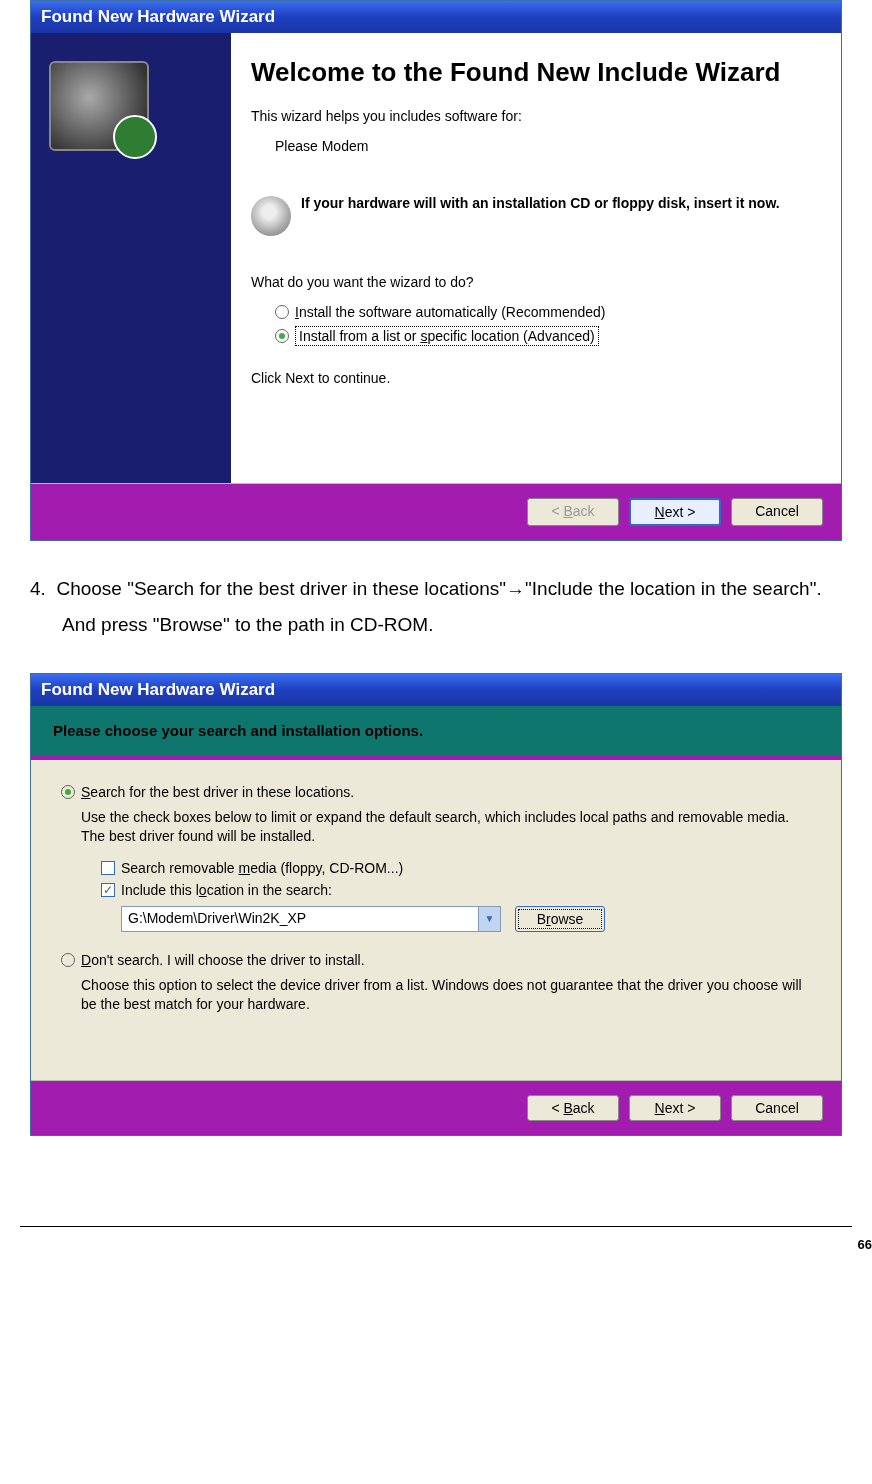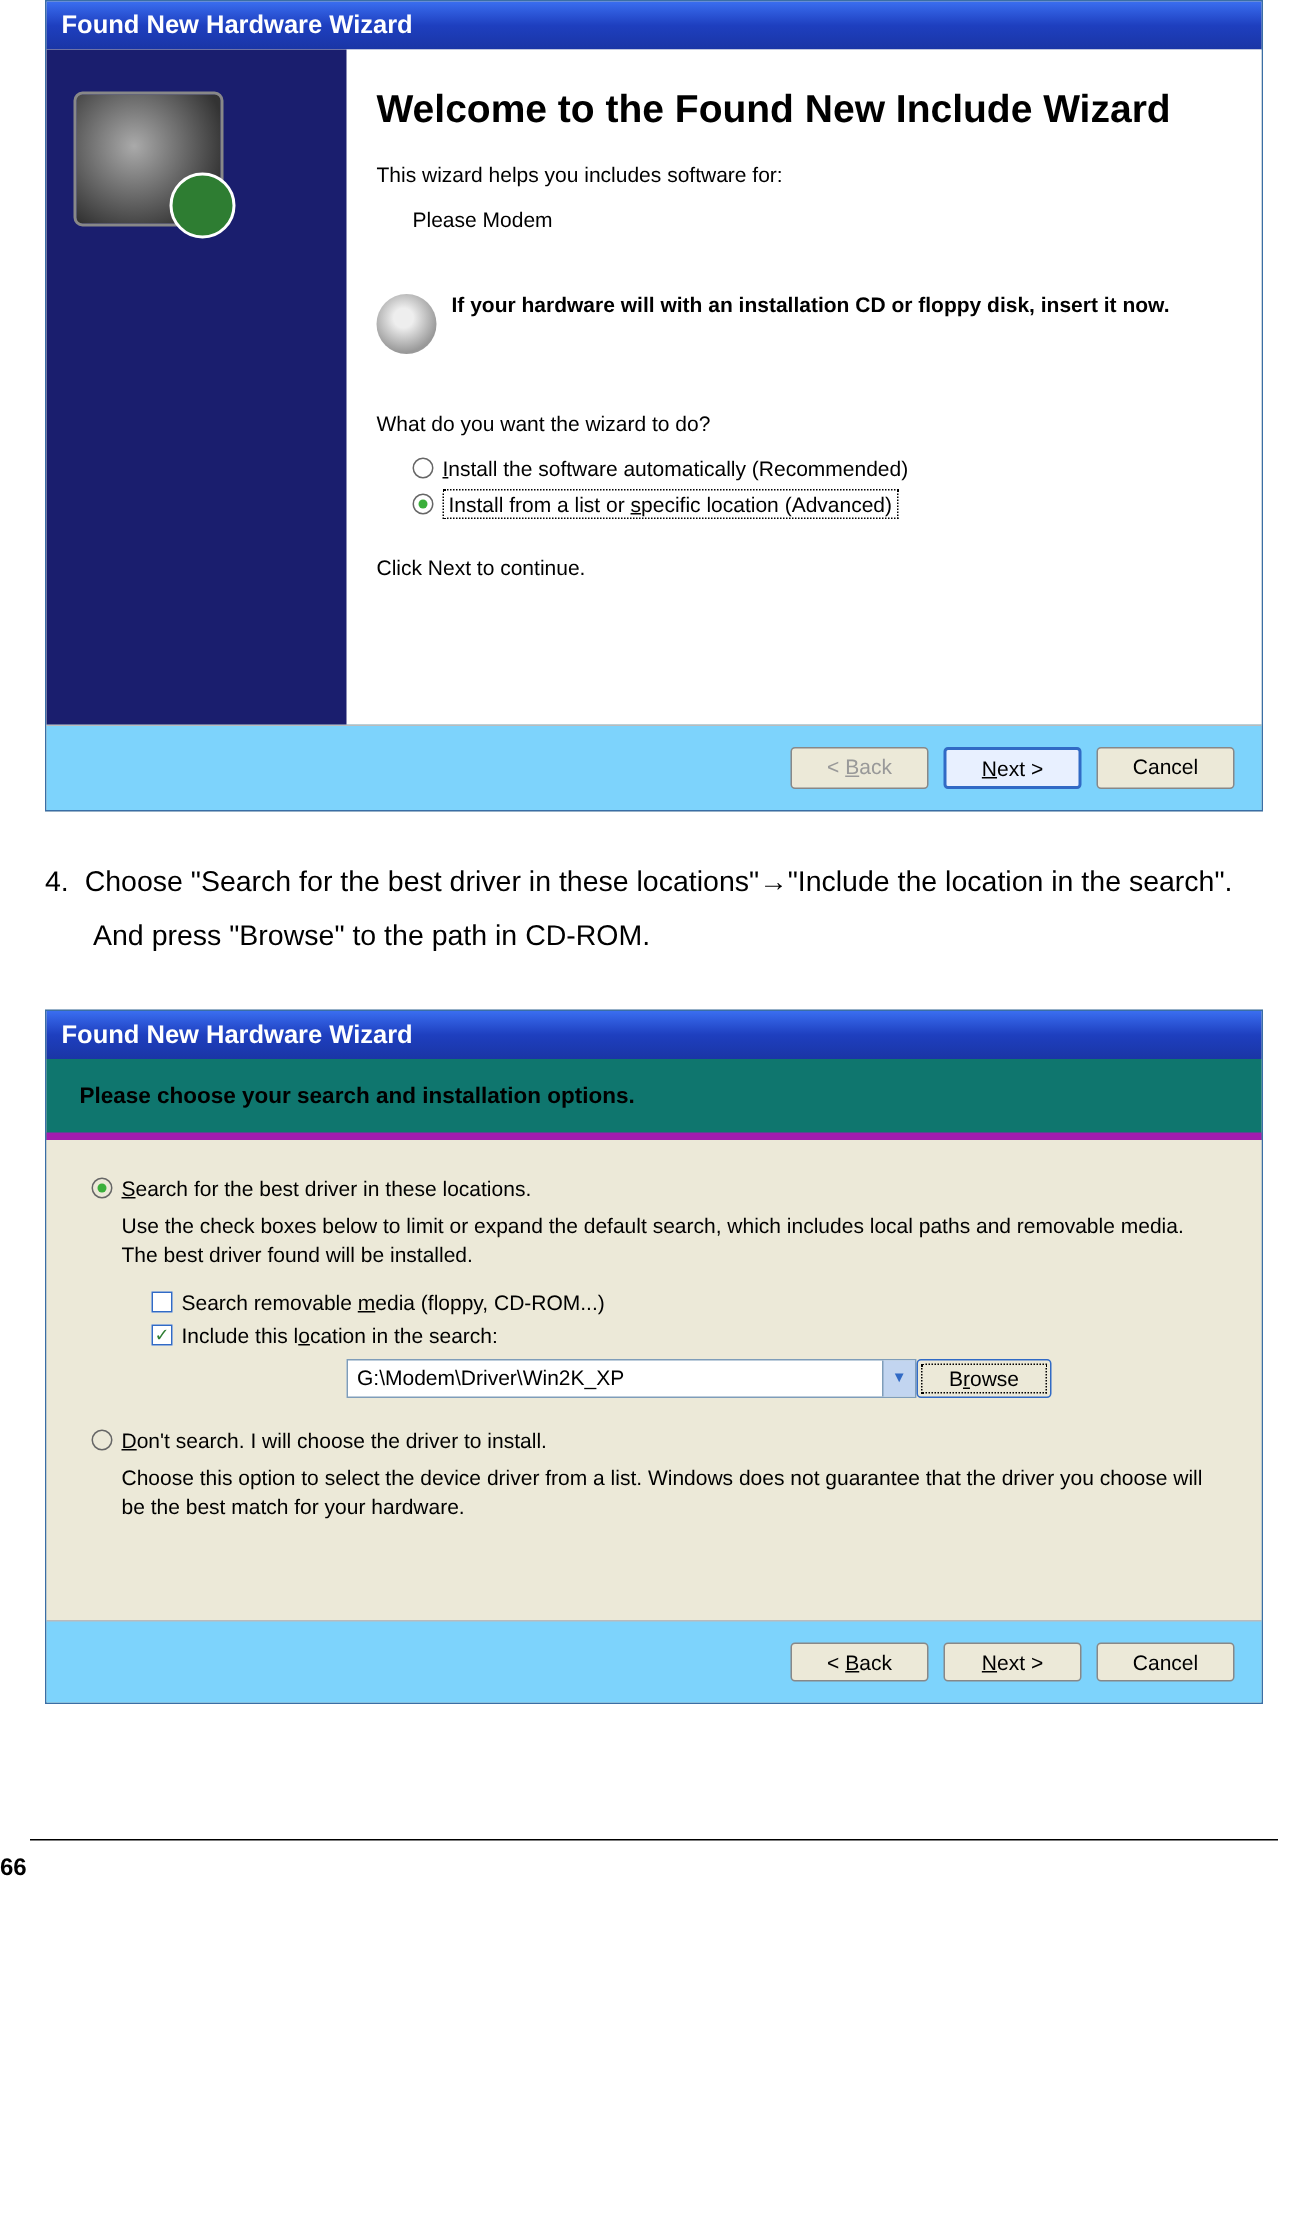--- a/index.html
+++ b/index.html
@@ -103,21 +103,21 @@
     width: 6px; height: 6px;
     background: #3aaf3a;
     border-radius: 50%;
   }
   .dotted-sel {
     border: 1px dotted #000;
     padding: 1px 3px;
   }
   .button-row {
     border-top: 1px solid #bbb;
-    background: #7dd3fc;
+    background: #a21caf;
     padding: 14px 18px;
     display: flex;
     justify-content: flex-end;
     gap: 10px;
   }
   .btn {
     min-width: 92px;
     padding: 4px 10px;
     font-size: 14px;
     background: #ece9d8;
@@ -187,22 +187,22 @@
   .sub-row {
     display: flex;
     align-items: center;
     gap: 6px;
     font-size: 14px;
     margin: 6px 0 6px 40px;
   }
   .path-row {
     display: flex;
     align-items: center;
+    gap: 14px;
     margin: 8px 0 8px 60px;
-    justify-content: center;
   }
   .combo {
     display: flex;
     background: #fff;
     border: 1px solid #7f9db9;
     height: 26px;
     flex: 1;
     max-width: 380px;
   }
   .combo-input {
@@ -220,23 +220,23 @@
     justify-content: center;
     color: #316ac5;
     font-size: 10px;
   }
   .underline { text-decoration: underline; }
   .footer-line {
     border-top: 1px solid #000;
     margin: 40px 20px 0 20px;
   }
   .page-num {
-    text-align: left;
+    text-align: right;
     font-weight: bold;
-    font-size: 16px;
+    font-size: 13px;
     padding: 10px 0;
   }
 </style>
 </head>
 <body>
 
 <div class="page">
 
   <div class="dialog">
     <div class="titlebar">

